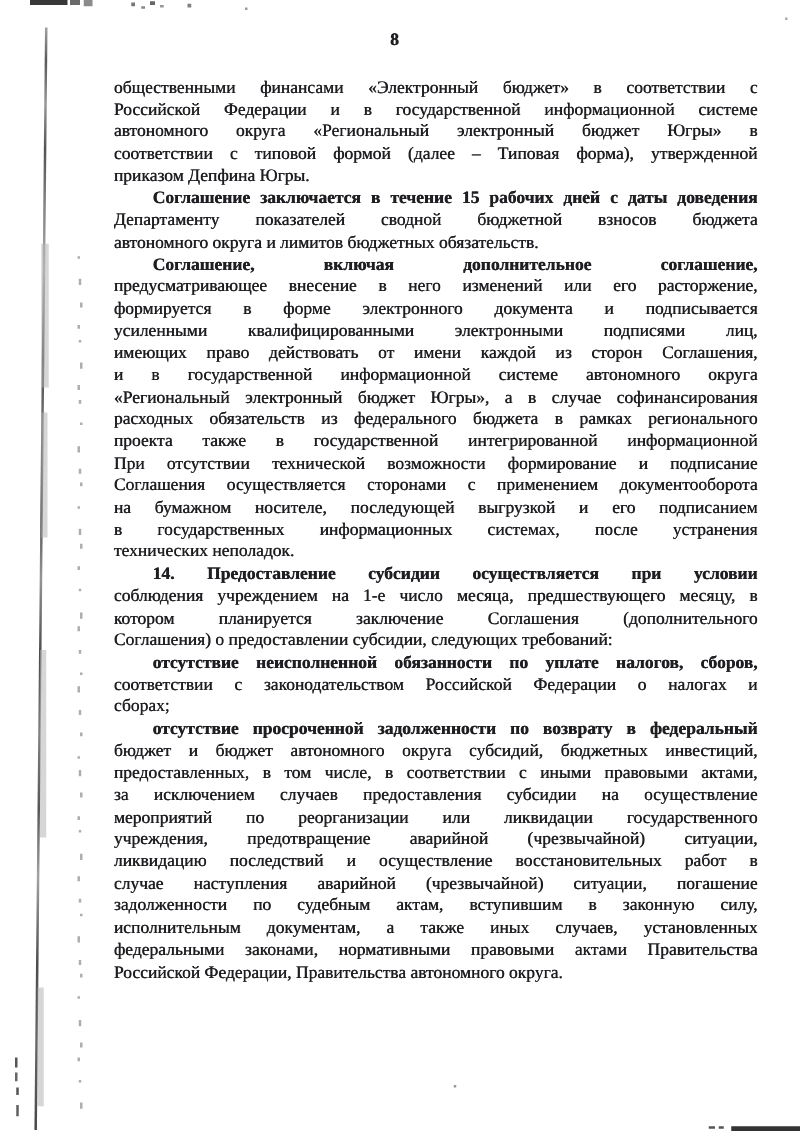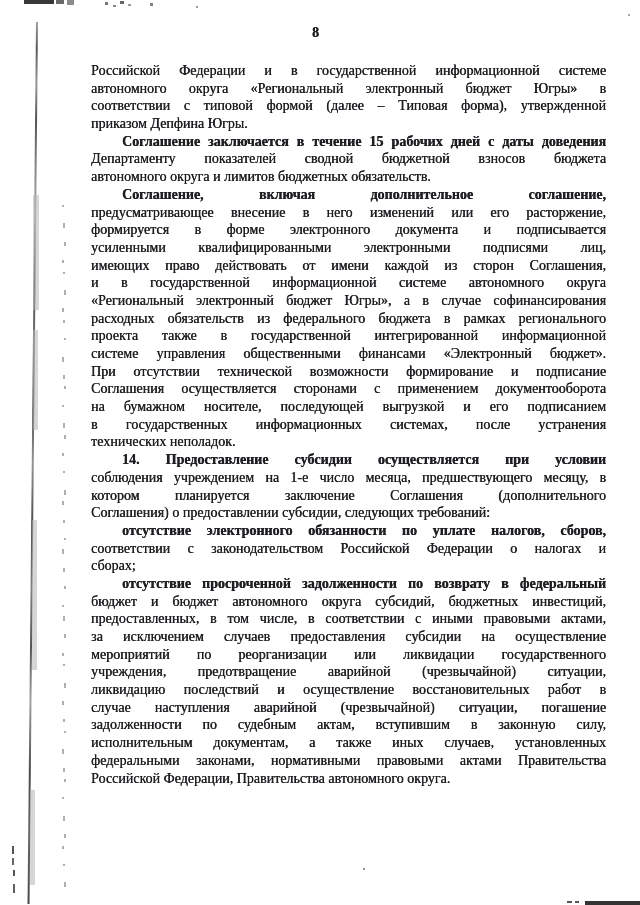--- a/index.html
+++ b/index.html
@@ -67,55 +67,55 @@
   <div class="art" style="left:363px;top:868px;width:2px;height:2px;background:#999;"></div>
 
   <div class="art" style="left:567px;top:901px;width:5px;height:2px;background:#555;"></div>
   <div class="art" style="left:575px;top:901px;width:4px;height:2px;background:#555;"></div>
   <div class="art" style="left:585px;top:901px;width:55px;height:4px;background:#333;"></div>
 
   <div class="page-number">8</div>
 
   <div class="text-block">
       <div class="para">
+        <div class="line">общественными финансами «Электронный бюджет» в соответствии с</div>
         <div class="line">Российской Федерации и в государственной информационной системе</div>
         <div class="line">автономного округа «Региональный электронный бюджет Югры» в</div>
         <div class="line">соответствии с типовой формой (далее – Типовая форма), утвержденной</div>
         <div class="line last">приказом Депфина Югры.</div>
       </div>
       <div class="para indent">
         <div class="line">Соглашение заключается в течение 15 рабочих дней с даты доведения</div>
         <div class="line">Департаменту показателей сводной бюджетной взносов бюджета</div>
         <div class="line last">автономного округа и лимитов бюджетных обязательств.</div>
       </div>
       <div class="para indent">
         <div class="line">Соглашение, включая дополнительное соглашение,</div>
         <div class="line">предусматривающее внесение в него изменений или его расторжение,</div>
         <div class="line">формируется в форме электронного документа и подписывается</div>
         <div class="line">усиленными квалифицированными электронными подписями лиц,</div>
         <div class="line">имеющих право действовать от имени каждой из сторон Соглашения,</div>
         <div class="line">и в государственной информационной системе автономного округа</div>
         <div class="line">«Региональный электронный бюджет Югры», а в случае софинансирования</div>
         <div class="line">расходных обязательств из федерального бюджета в рамках регионального</div>
         <div class="line">проекта также в государственной интегрированной информационной</div>
-        <div class="line">системе управления общественными финансами «Электронный бюджет».</div>
         <div class="line">При отсутствии технической возможности формирование и подписание</div>
         <div class="line">Соглашения осуществляется сторонами с применением документооборота</div>
         <div class="line">на бумажном носителе, последующей выгрузкой и его подписанием</div>
         <div class="line">в государственных информационных системах, после устранения</div>
         <div class="line last">технических неполадок.</div>
       </div>
       <div class="para indent">
         <div class="line">14. Предоставление субсидии осуществляется при условии</div>
         <div class="line">соблюдения учреждением на 1-е число месяца, предшествующего месяцу, в</div>
         <div class="line">котором планируется заключение Соглашения (дополнительного</div>
         <div class="line last">Соглашения) о предоставлении субсидии, следующих требований:</div>
       </div>
       <div class="para indent">
-        <div class="line">отсутствие электронного обязанности по уплате налогов, сборов,</div>
+        <div class="line">отсутствие неисполненной обязанности по уплате налогов, сборов,</div>
         <div class="line">соответствии с законодательством Российской Федерации о налогах и</div>
         <div class="line last">сборах;</div>
       </div>
       <div class="para indent">
         <div class="line">отсутствие просроченной задолженности по возврату в федеральный</div>
         <div class="line">бюджет и бюджет автономного округа субсидий, бюджетных инвестиций,</div>
         <div class="line">предоставленных, в том числе, в соответствии с иными правовыми актами,</div>
         <div class="line">за исключением случаев предоставления субсидии на осуществление</div>
         <div class="line">мероприятий по реорганизации или ликвидации государственного</div>
         <div class="line">учреждения, предотвращение аварийной (чрезвычайной) ситуации,</div>

